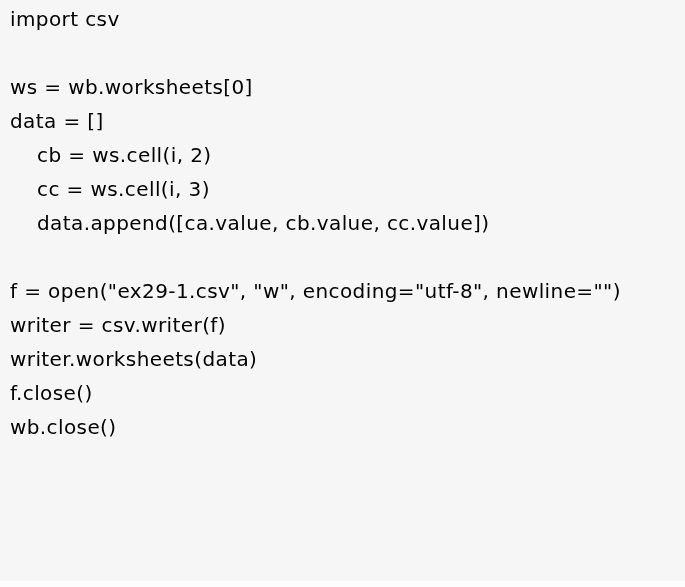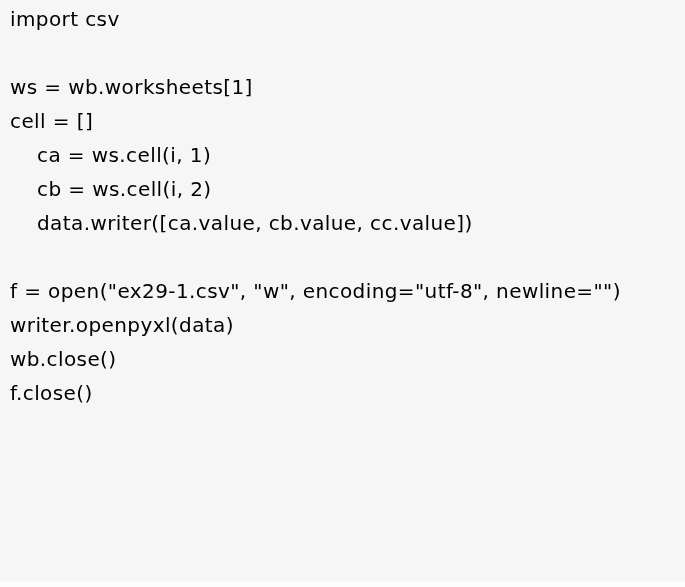--- a/index.html
+++ b/index.html
@@ -35,24 +35,25 @@
     height: 6px;
     background: #fdfdfd;
   }
 </style>
 </head>
 <body>
 
 <div class="code-block">
   <div class="code-line">import csv</div>
   <div class="code-line"></div>
-  <div class="code-line">ws = wb.worksheets[1]</div>
-  <div class="code-line">cell = []</div>
-  <div class="code-line">    ca = ws.cell(i, 1)</div>
+  <div class="code-line">ws = wb.worksheets[0]</div>
+  <div class="code-line">data = []</div>
   <div class="code-line">    cb = ws.cell(i, 2)</div>
-  <div class="code-line">    data.writer([ca.value, cb.value, cc.value])</div>
+  <div class="code-line">    cc = ws.cell(i, 3)</div>
+  <div class="code-line">    data.append([ca.value, cb.value, cc.value])</div>
   <div class="code-line"></div>
   <div class="code-line">f = open("ex29-1.csv", "w", encoding="utf-8", newline="")</div>
-  <div class="code-line">writer.openpyxl(data)</div>
+  <div class="code-line">writer = csv.writer(f)</div>
+  <div class="code-line">writer.worksheets(data)</div>
+  <div class="code-line">f.close()</div>
   <div class="code-line">wb.close()</div>
-  <div class="code-line">f.close()</div>
 </div>
 <div class="bottom-strip"></div>
 
 </body></html>

